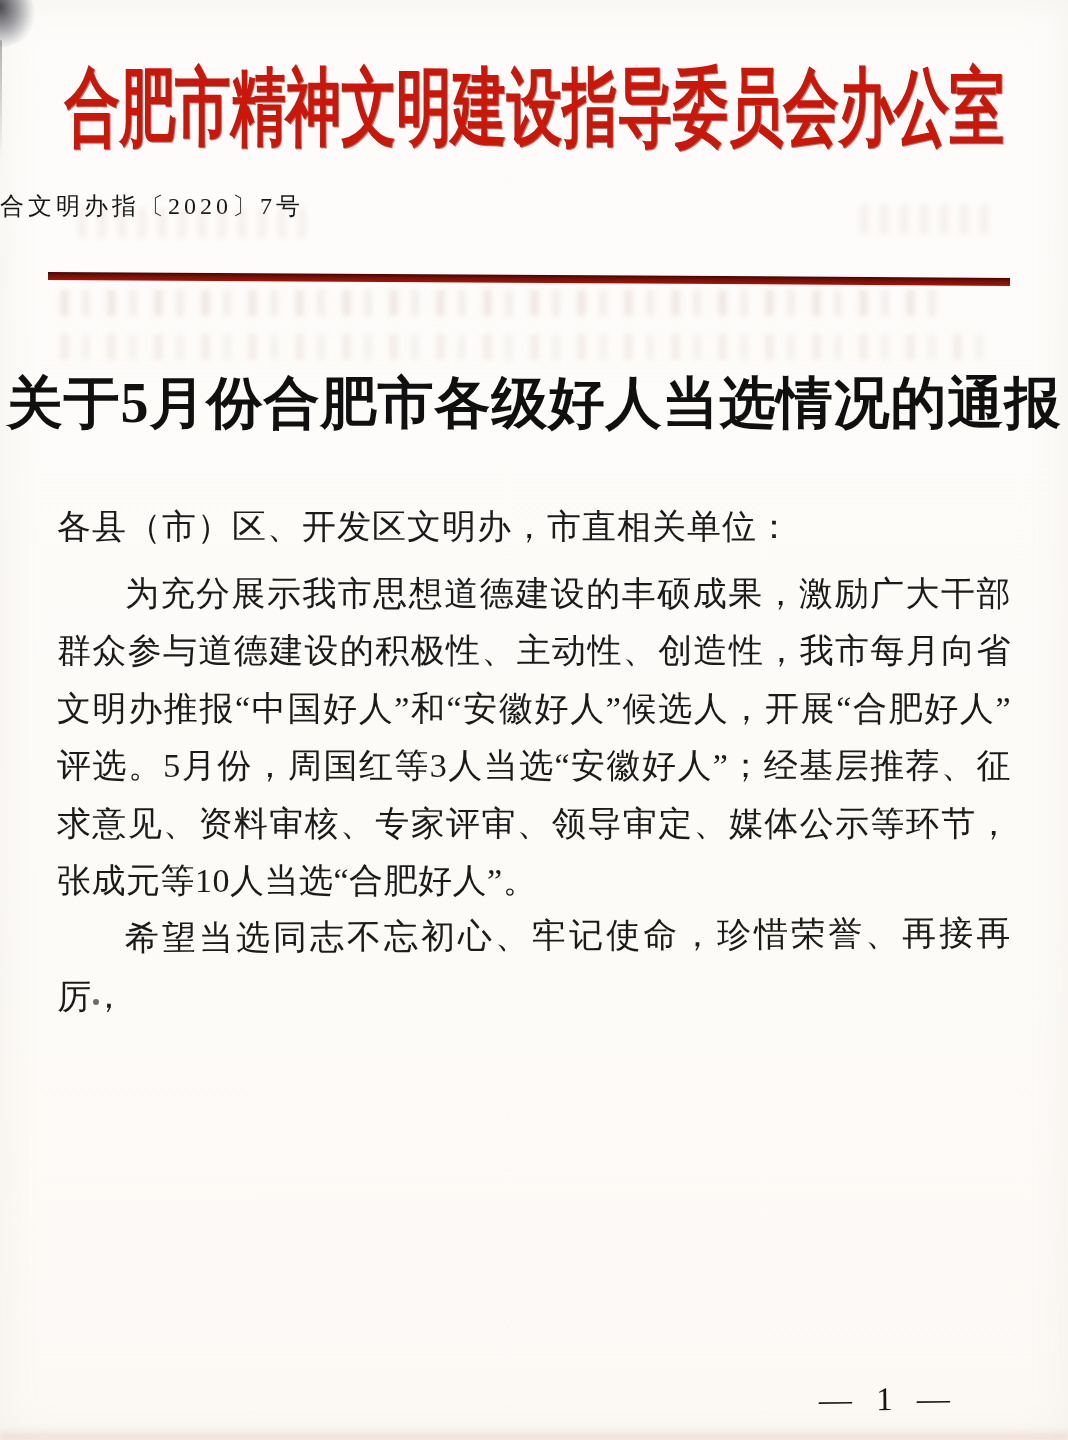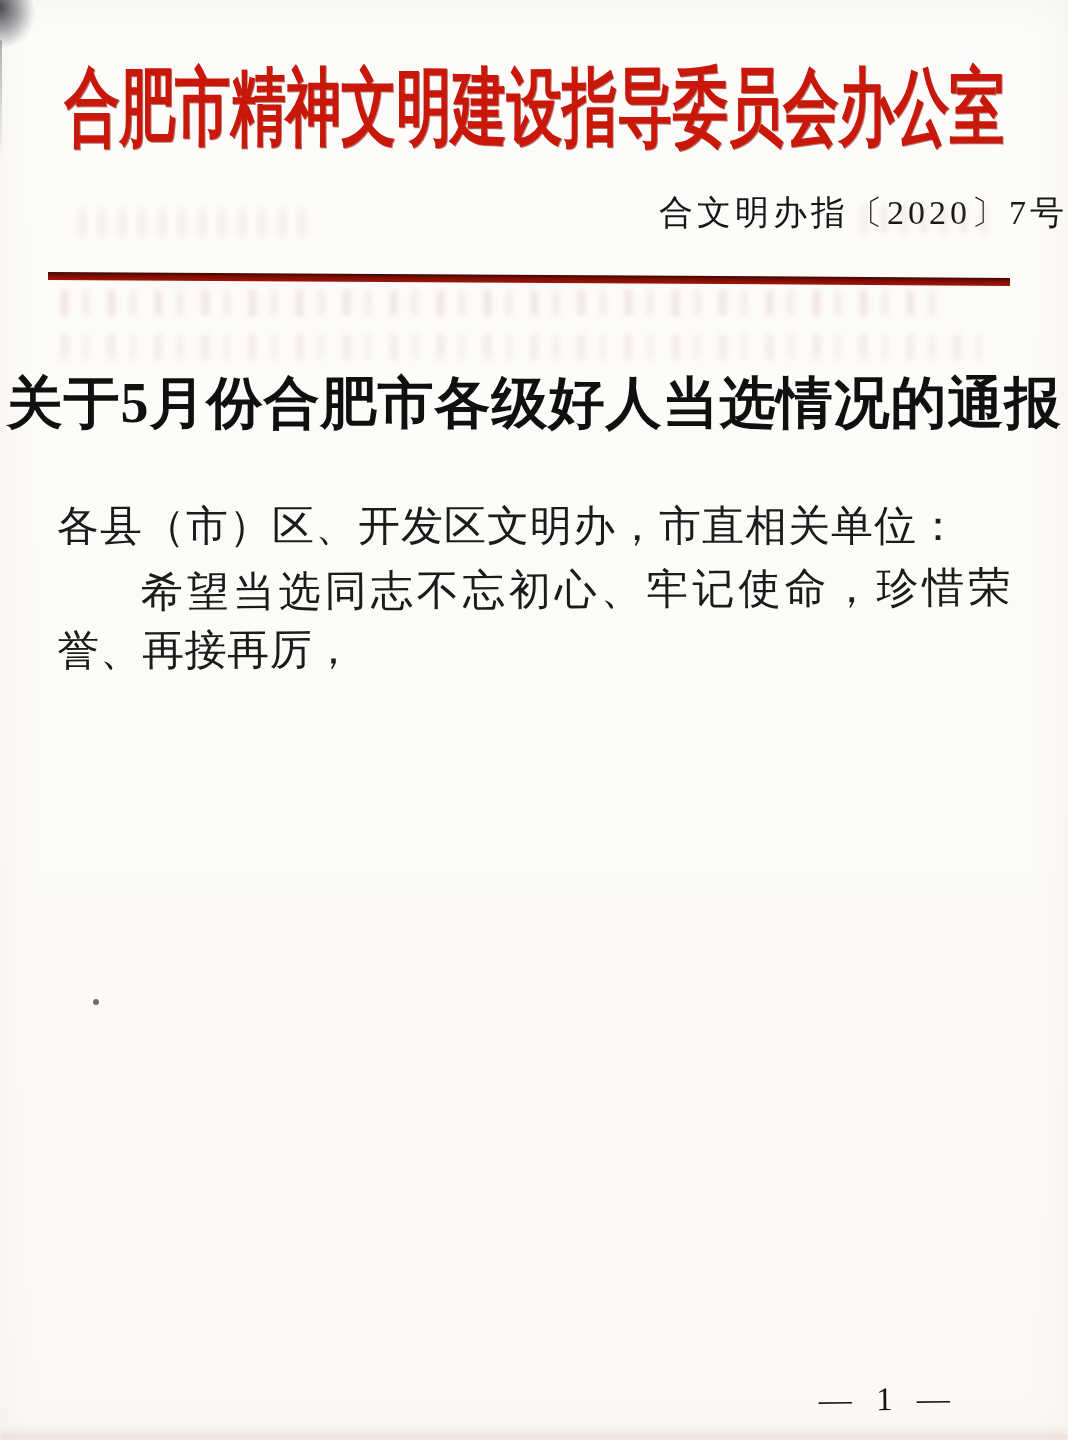--- a/index.html
+++ b/index.html
@@ -55,22 +55,22 @@
     white-space: nowrap;
     letter-spacing: 0px;
     transform: scale(0.97, 1.48);
     text-shadow: 1px 1px 0 rgba(120,10,5,0.55);
   }
   .doc-number {
     position: absolute;
     top: 190px;
     left: 0;
     width: 100%;
-    text-align: right;
-    font-size: 34px;
+    text-align: left;
+    font-size: 24px;
     letter-spacing: 4px;
     color: #171717;
   }
   .red-rule {
     position: absolute;
     top: 272px;
     left: 48px;
     width: 962px;
     height: 8px;
     background: linear-gradient(180deg, #3f0703 0%, #7c0e06 45%, #a61408 100%);
@@ -105,21 +105,21 @@
     font-size: 56px;
     font-weight: bold;
     letter-spacing: 1px;
     color: #101010;
   }
   .content {
     position: absolute;
     top: 498px;
     left: 57px;
     width: 954px;
-    font-size: 42px;
+    font-size: 34px;
     line-height: 57.5px;
     text-align: justify;
     color: #1b1b1b;
   }
   .salutation {
     margin: 0 0 9px 0;
     letter-spacing: 1px;
   }
   .content p {
     margin: 0;
@@ -178,20 +178,21 @@
 
   <div class="red-rule"></div>
 
   <div class="bleed-row row-a"></div>
   <div class="bleed-row row-b"></div>
 
   <div class="doc-title">关于5月份合肥市各级好人当选情况的通报</div>
 
   <div class="content">
     <div class="salutation">各县（市）区、开发区文明办，市直相关单位：</div>
+    <p class="para-2">为充分展示我市思想道德建设的丰硕成果，激励广大干部群众参与道德建设的积极性、主动性、创造性，我市每月向省文明办推报“中国好人”和“安徽好人”候选人，开展“合肥好人”评选。5月份，周国红等3人当选“安徽好人”；经基层推荐、征求意见、资料审核、专家评审、领导审定、媒体公示等环节，张成元等10人当选“合肥好人”。</p>
     <p class="para-3">希望当选同志不忘初心、牢记使命，珍惜荣誉、再接再厉，</p>
   </div>
 
   <div class="margin-dot"></div>
 
   <div class="page-number">— 1 —</div>
 
   <div class="bottom-smudge"></div>
 
 </div>

